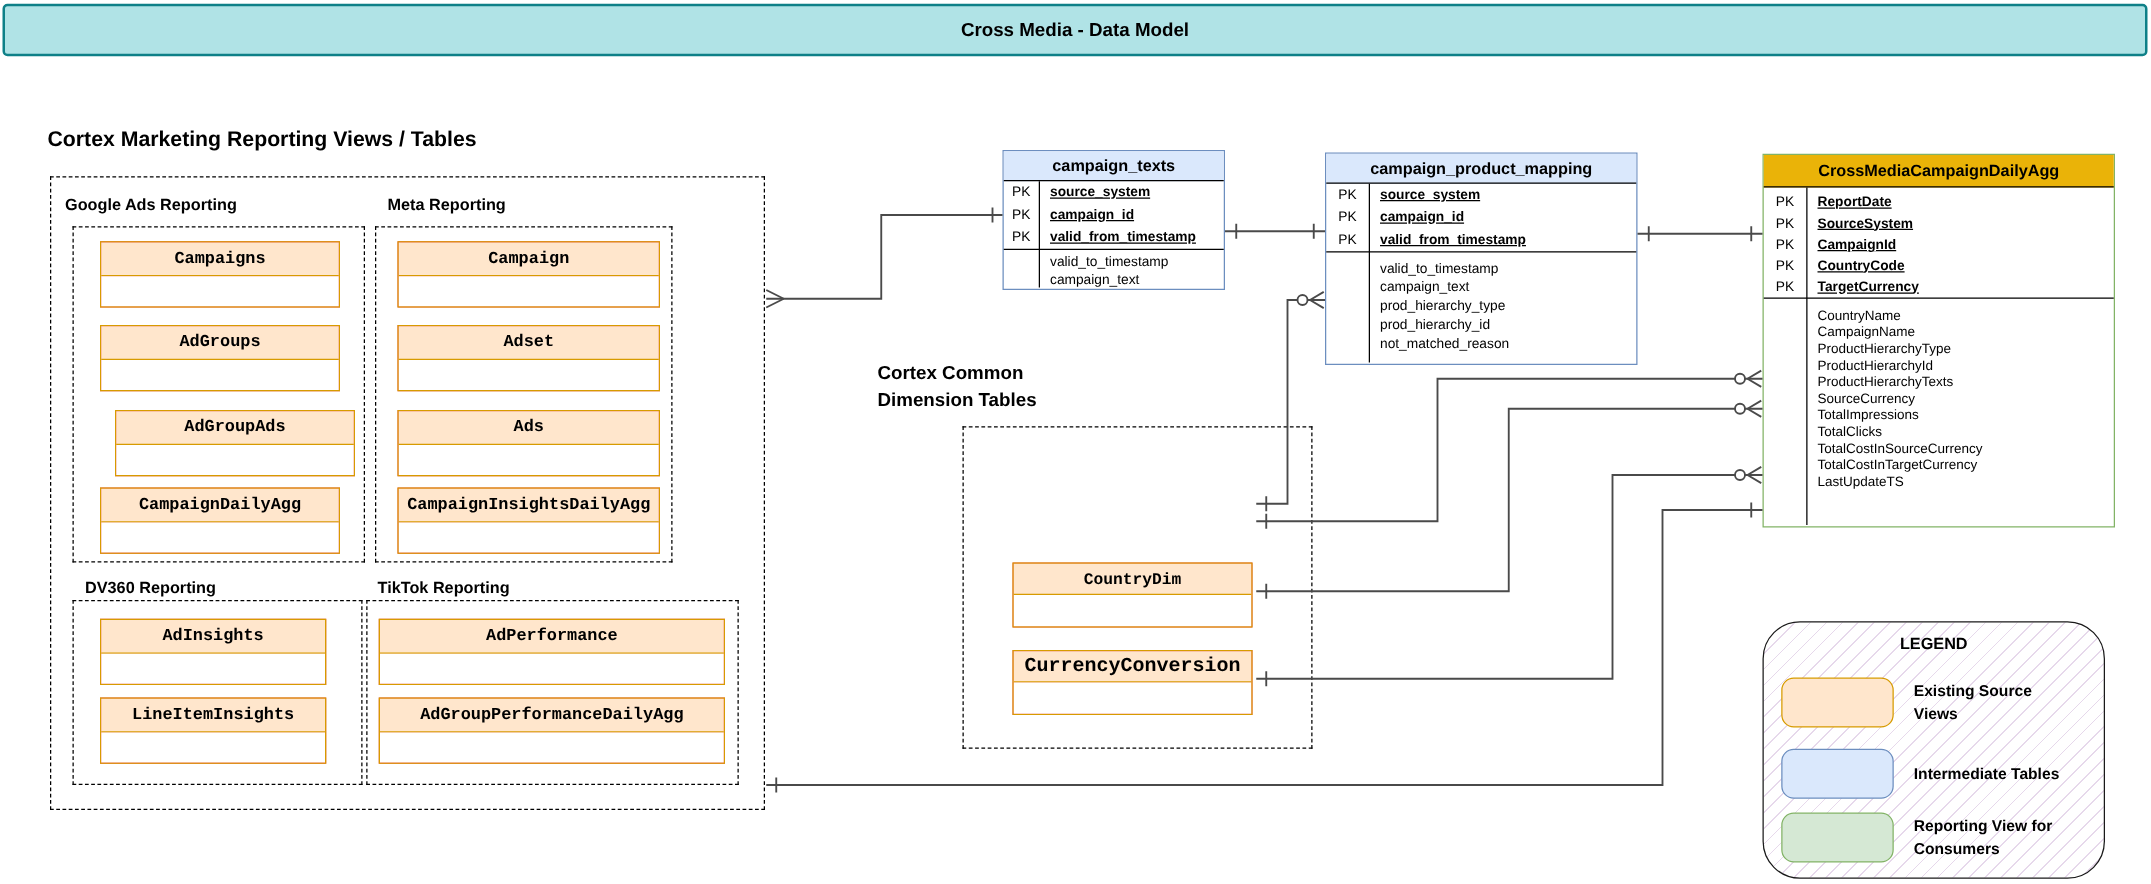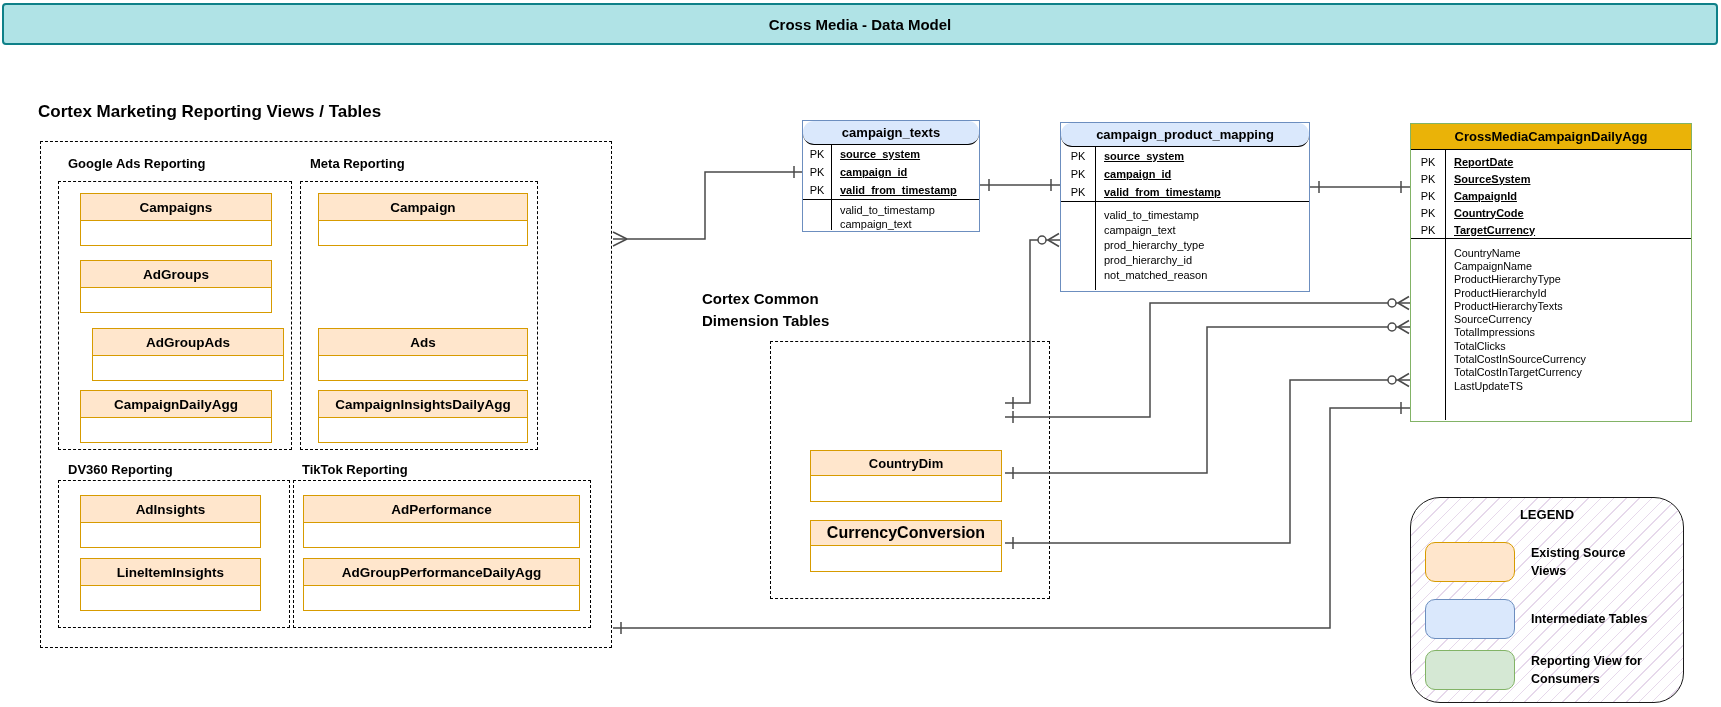--- a/index.html
+++ b/index.html
@@ -12,32 +12,32 @@
   .banner { left:2px; top:3px; width:1716px; height:42px; background:#B0E3E6;
             border:2px solid #0E8088; border-radius:4px; display:flex;
             align-items:center; justify-content:center; font-weight:bold; font-size:15px; }
 
   
   .dash { border:1.4px dashed #000; }
   .sec-title { font-weight:bold; font-size:17px; white-space:nowrap; }
   .grp-label { font-weight:bold; font-size:13px; white-space:nowrap; }
 
   
-  .src { border:1.5px solid #D79B00; background:#ef4444; }
+  .src { border:1.5px solid #D79B00; background:#ef4444;font-family:Liberation Mono, monospace; }
   .src .hd { background:#FFE6CC; border-bottom:1.5px solid #D79B00; height:27px;
              display:flex; align-items:center; justify-content:center;
              font-weight:bold; font-size:13.5px; white-space:nowrap; }
   .src .bd { background:#fff; }
 
   
   .er { background:#fff; border:1.5px solid #6C8EBF; }
   .er.green { border-color:#82B366; }
   .er-hd { border-bottom:1px solid #000; display:flex; align-items:center; justify-content:center;
            font-weight:bold; font-size:13px; white-space:nowrap; }
-  .er.blue .er-hd { background:#DAE8FC;border-radius:11px; }
+  .er.blue .er-hd { background:#DAE8FC; }
   .er.green .er-hd { background:#eab308; }
   .er-grid { position:relative; }
   .er-grid::before { content:""; position:absolute; left:var(--pkw); top:0; bottom:0;
                      border-left:1px solid #000; }
   .er-pk { border-bottom:1px solid #000; }
   .er-row { display:flex; align-items:center; }
   .pkcell { width:var(--pkw); flex:none; text-align:center; font-size:11px; }
   .fcell { padding-left:9px; font-size:11px; white-space:nowrap; }
   .er-pk .fcell { font-weight:bold; text-decoration:underline; }
 
@@ -64,21 +64,21 @@
 <div id="canvas">
 
   <div class="abs banner">
     <span>Cross Media - Data Model</span>
   </div>
 
   <div class="abs sec-title" style="left:38px; top:102px;">Cortex Marketing Reporting Views / Tables</div>
 
   <div class="abs dash" style="left:40px; top:141px; width:572px; height:507px;"></div>
 
-  <div class="abs grp-label" style="left:68px; top:156px;">Google Ads Reporting</div>
+  <div class="abs grp-label" style="left:52px; top:156px;">Google Ads Reporting</div>
   <div class="abs dash" style="left:58px; top:181px; width:234px; height:269px;"></div>
   <div class="abs src" style="left:80px; top:193px; width:192px;">
     <div class="hd">Campaigns</div>
     <div class="bd" style="height:24px;"></div>
   </div>
   <div class="abs src" style="left:80px; top:260px; width:192px;">
     <div class="hd">AdGroups</div>
     <div class="bd" style="height:24px;"></div>
   </div>
   <div class="abs src" style="left:80px; top:328px; width:192px;margin-left:12px;">
@@ -87,20 +87,24 @@
   </div>
   <div class="abs src" style="left:80px; top:390px; width:192px;">
     <div class="hd">CampaignDailyAgg</div>
     <div class="bd" style="height:24px;"></div>
   </div>
 
   <div class="abs grp-label" style="left:310px; top:156px;">Meta Reporting</div>
   <div class="abs dash" style="left:300px; top:181px; width:238px; height:269px;"></div>
   <div class="abs src" style="left:318px; top:193px; width:210px;">
     <div class="hd">Campaign</div>
+    <div class="bd" style="height:24px;"></div>
+  </div>
+  <div class="abs src" style="left:318px; top:260px; width:210px;">
+    <div class="hd">Adset</div>
     <div class="bd" style="height:24px;"></div>
   </div>
   <div class="abs src" style="left:318px; top:328px; width:210px;">
     <div class="hd">Ads</div>
     <div class="bd" style="height:24px;"></div>
   </div>
   <div class="abs src" style="left:318px; top:390px; width:210px;">
     <div class="hd">CampaignInsightsDailyAgg</div>
     <div class="bd" style="height:24px;"></div>
   </div>

